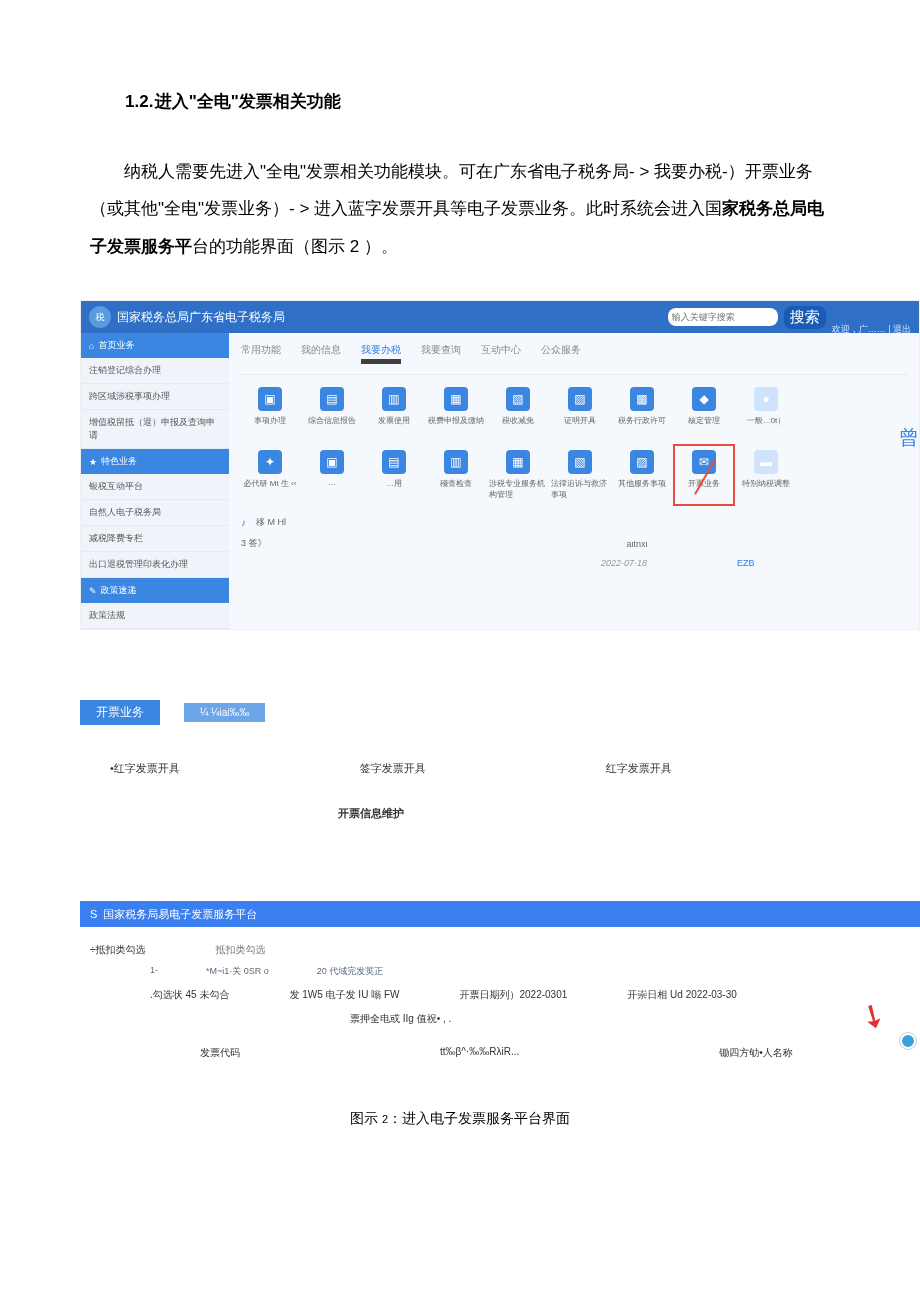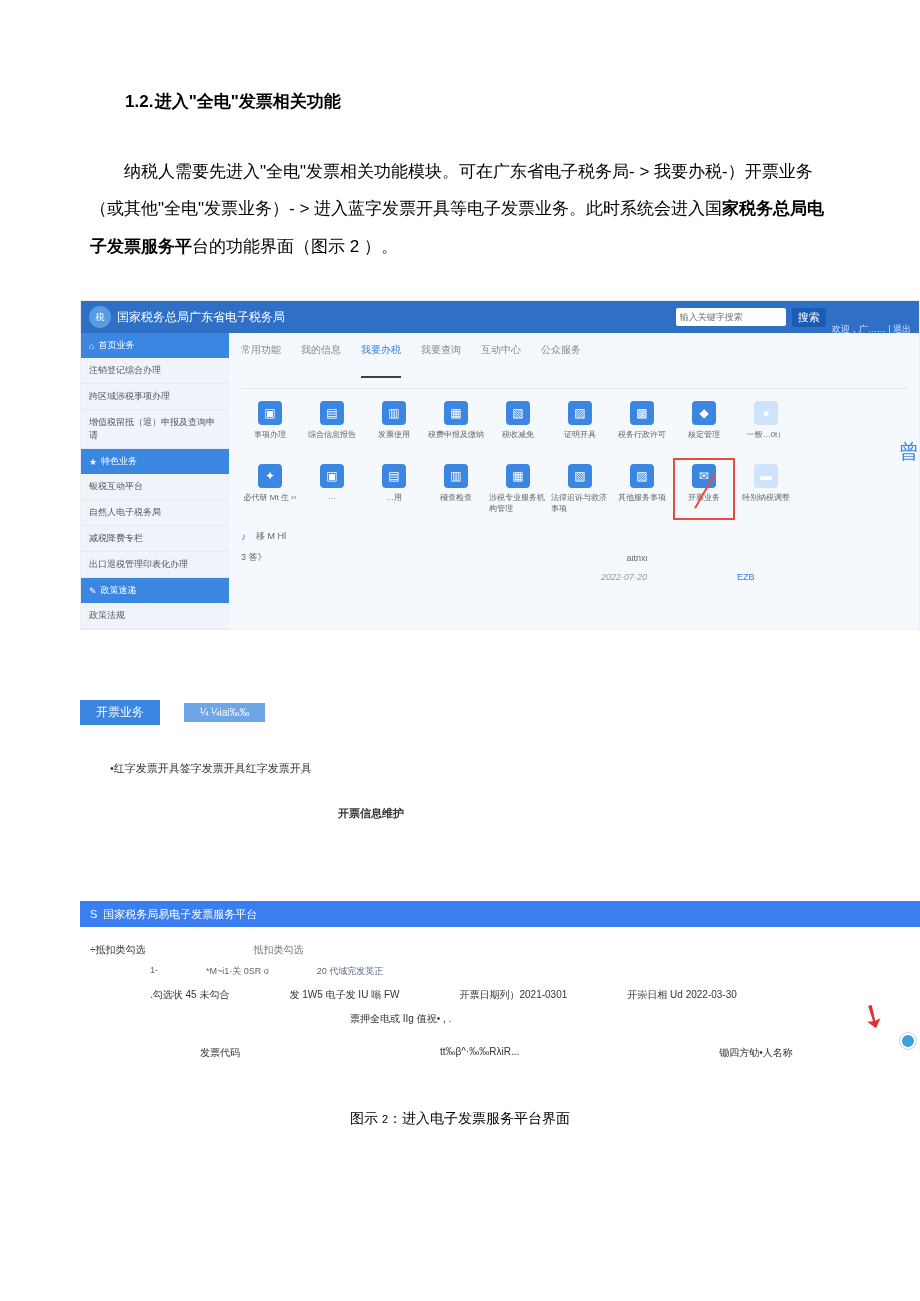--- a/index.html
+++ b/index.html
@@ -8,58 +8,58 @@
   .section-heading { font-size: 17px; font-weight: bold; margin-bottom: 40px; }
   .section-heading .num { display: inline-block; width: 60px; padding-left: 35px; }
   .body-para { font-size: 17px; line-height: 2.2; text-indent: 2em; margin-bottom: 35px; }
   .body-para b { font-weight: bold; }
 
   
   .shot1 { width: 840px; margin-left: -10px; border: 1px solid #eee; }
   .shot1-header { background: #2f6fc6; color: #fff; height: 32px; display: flex; align-items: center; padding: 0 8px; font-size: 12px; }
   .shot1-logo { width: 22px; height: 22px; border-radius: 50%; background: #5a9be0; display: flex; align-items: center; justify-content: center; margin-right: 6px; font-size: 9px; }
   .shot1-search { margin-left: auto; display: flex; align-items: center; gap: 6px; }
-  .shot1-search input { height: 18px; width: 110px; font-size: 9px; border: none; border-radius: 2px; padding: 8px 4px; }
-  .shot1-search .btn { background: #1a5bb5; color: #fff; font-size: 11px; padding: 2px 6px; border-radius: 2px; }
+  .shot1-search input { height: 18px; width: 110px; font-size: 9px; border: none; border-radius: 8px; padding: 8px 4px; }
+  .shot1-search .btn { background: #1a5bb5; color: #fff; font-size: 15px; padding: 2px 6px; border-radius: 8px; }
   .shot1-search .links { font-size: 9px; color: #d6e7ff; margin-top: 25px; }
   .shot1-body { display: flex; background: #f5f8fc; min-height: 230px; }
   .shot1-side { width: 148px; font-size: 9px; }
   .side-hdr { background: #3a86e0; color: #fff; padding: 6px 8px; display: flex; align-items: center; gap: 4px; }
   .side-hdr.alt { background: #3a86e0; }
   .side-item { background: #f0f4fa; color: #555; padding: 6px 8px; border-bottom: 1px solid #e5e9f0; }
   .shot1-main { flex: 1; padding: 6px 12px; }
   .tabs { display: flex; gap: 20px; font-size: 10px; color: #888; padding: 4px 0 10px 0; border-bottom: 1px dotted #dcdcdc; }
-  .tabs .active { color: #2f7de1; border-bottom: 2px solid #404040; padding-bottom: 19px; }
+  .tabs .active { color: #2f7de1; border-bottom: 5px solid #404040; padding-bottom: 2px; }
   .icon-grid { display: flex; flex-wrap: wrap; gap: 6px 4px; padding: 8px 0; }
   .icon-cell { width: 58px; display: flex; flex-direction: column; align-items: center; font-size: 8px; color: #666; padding: 4px 0; }
   .icon-cell .ic { width: 24px; height: 24px; background: #3a86e0; border-radius: 4px; display: flex; align-items: center; justify-content: center; color: #fff; font-size: 12px; margin-bottom: 4px; }
   .icon-cell.highlighted { outline: 2px solid #e74c3c; }
   .icon-cell.faded .ic { background: #cfe3fb; }
   .red-arrow { position: relative; }
   .red-arrow::after { content: ""; position: absolute; width: 40px; height: 2px; background: #e74c3c; transform: rotate(-60deg); left: 10px; top: 30px; }
   .notice-row { display: flex; align-items: center; font-size: 9px; color: #666; padding: 4px 0; gap: 10px; }
   .notice-row .ic { color: #3a86e0; font-size: 10px; }
   .notice-row .date { margin-left: auto; color: #999; }
   .notice-row .ezb { color: #2f7de1; margin-left: 80px; }
   .extras { position: relative; }
   .user-badge { position: absolute; right: -12px; top: -88px; color: #3a86e0; font-size: 20px; }
 
   
   .mid { margin-top: 70px; width: 840px; margin-left: -10px; }
   .mid-tabs { display: flex; align-items: center; font-size: 12px; }
   .mid-tabs .tab1 { background: #3a86e0; color: #fff; padding: 4px 16px; }
   .mid-tabs .tab2 { background: #6ca5e8; color: #fff; padding: 4px 16px; margin-left: 24px; font-size: 10px; }
-  .mid-links { display: flex; padding: 36px 0 0 30px; font-size: 11px; color: #333; }
+  .mid-links { display: flex; gap: 180px; padding: 36px 0 0 30px; font-size: 11px; color: #333; }
   .mid-links2 { padding: 30px 0 0 258px; font-size: 11px; color: #333; font-weight: bold; }
 
   
   .shot2 { width: 840px; margin-left: -10px; margin-top: 80px; }
   .shot2-header { background: #3a7ef0; color: #fff; height: 26px; display: flex; align-items: center; padding: 0 10px; font-size: 11px; gap: 6px; }
   .shot2-body { padding: 16px 10px 10px 10px; font-size: 10px; color: #333; position: relative; }
-  .dk-row { display: flex; align-items: center; gap: 108px; padding-bottom: 8px; }
+  .dk-row { display: flex; align-items: center; gap: 70px; padding-bottom: 8px; }
   .filters { padding-left: 60px; display: flex; gap: 48px; color: #5a6a7a; flex-wrap: wrap; }
   .filters .f { font-size: 9px; }
   .filters2 { padding: 10px 0 0 60px; display: flex; gap: 60px; }
   .filters3 { padding: 10px 0 0 60px; display: flex; gap: 90px; }
   .filters4 { padding: 20px 0 0 110px; display: flex; gap: 200px; font-size: 10px; }
   .arrow-ui { position: absolute; right: 0px; top: 70px; width: 60px; height: 60px; }
   .arrow-ui .target { width: 16px; height: 16px; border-radius: 50%; background: #3aa0e0; position: absolute; right: 4px; top: 36px; border: 2px solid #fff; box-shadow: 0 0 0 1px #ccc; }
   .arrow-ui .arr { position: absolute; left: 0; top: 0; font-size: 32px; color: #e03030; transform: rotate(30deg); }
   .caption { text-align: center; font-size: 14px; margin-top: 40px; }
 </style>
@@ -200,21 +200,21 @@
         </div>
         <div class="notice-row">
           <span class="ic">♪</span>
           <span>移 M   Hl</span>
         </div>
         <div class="notice-row">
           <span>3 答》</span>
           <span style="margin-left:350px">aιtnxι</span>
         </div>
         <div class="notice-row">
-          <span style="margin-left:360px;font-style:italic" class="date">2022-07-20</span>
+          <span style="margin-left:360px;font-style:italic" class="date">2022-07-18</span>
           <span class="ezb">EZB</span>
         </div>
       </div>
     </div>
   </div>
 
   <div class="mid">
     <div class="mid-tabs">
       <span class="tab1">开票业务</span>
       <span class="tab2">¼ ¼iai‰‰</span>
@@ -240,21 +240,21 @@
         <span style="font-size:10px;color:#777">抵扣类勾选</span>
       </div>
       <div class="filters">
         <span class="f">1-</span>
         <span class="f">*M~i1·关 0SR o</span>
         <span class="f">20 代域完发英正</span>
       </div>
       <div class="filters2">
         <span class="f">.勾选状 45   未勾合</span>
         <span class="f">发 1W5 电子发 IU 嗡 FW</span>
-        <span class="f">开票日期列）2021-0301</span>
+        <span class="f">开票日期列）2022-0301</span>
         <span class="f">开崇日相 Ud 2022-03-30</span>
       </div>
       <div class="filters3">
         <span class="f" style="margin-left:200px">票押全电或 IIg 值祝• , .</span>
       </div>
       <div class="filters4">
         <span>发票代码</span>
         <span>tt‰β^·‰‰RλiR...</span>
         <span>锄四方劬•人名称</span>
       </div>

